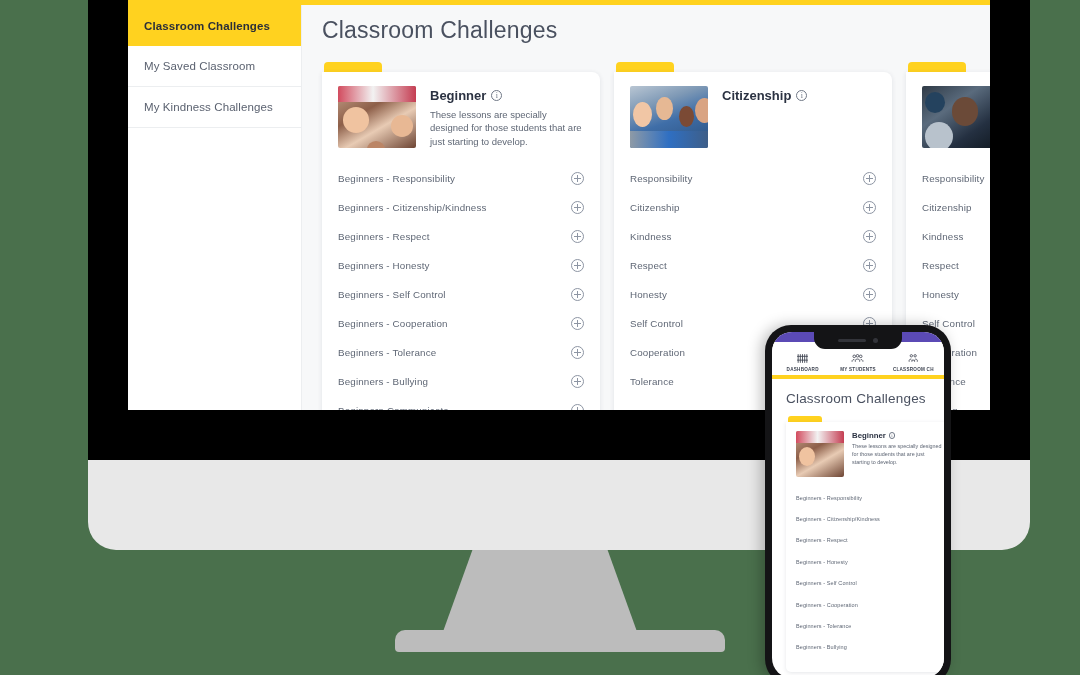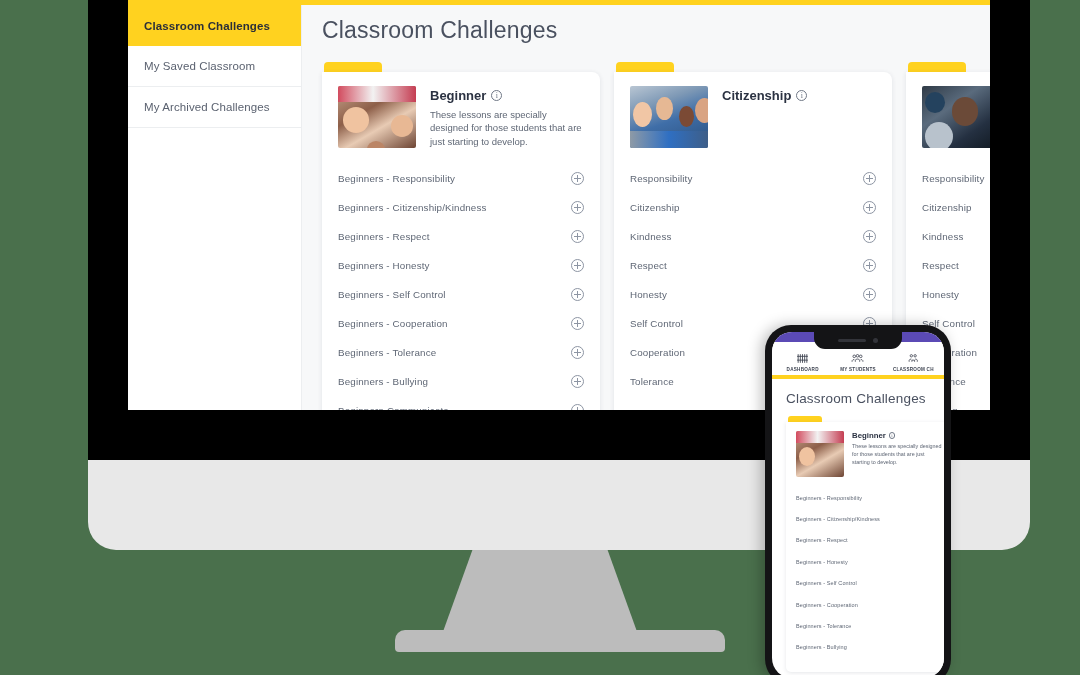--- a/index.html
+++ b/index.html
@@ -390,21 +390,21 @@
     <div id="app-body">
 
       <nav id="sidebar">
         <div class="side-item active">
           <span>Classroom Challenges</span>
         </div>
         <div class="side-item">
           <span>My Saved Classroom</span>
         </div>
         <div class="side-item">
-          <span>My Archived Challenges</span>
+          <span>My Kindness Challenges</span>
         </div>
         <div id="sidebar-filler"></div>
       </nav>
 
       <main id="main">
         <h1 id="page-title">Classroom Challenges</h1>
 
         <div id="cards-row">
 
           <div class="card-wrap">

